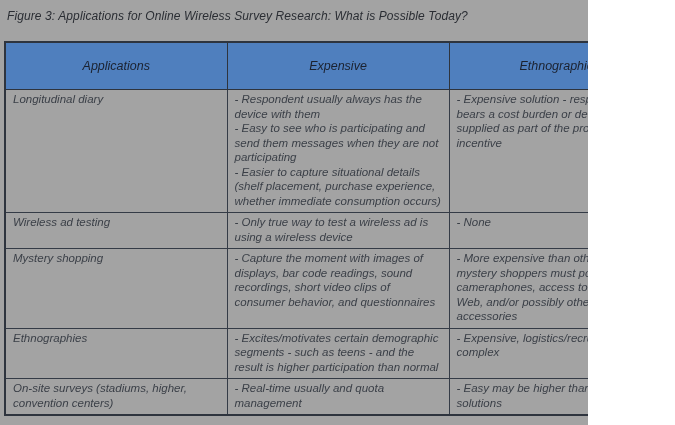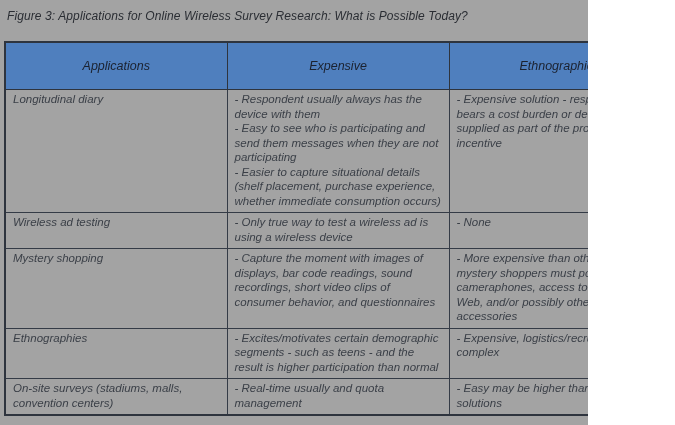--- a/index.html
+++ b/index.html
@@ -97,19 +97,19 @@
     <td>- More expensive than other modes as mystery shoppers must possess cameraphones, access to the wireless Web, and/or possibly other wireless accessories</td>
   </tr>
 
   <tr>
     <td>Ethnographies</td>
     <td>- Excites/motivates certain demographic segments - such as teens - and the result is higher participation than normal</td>
     <td>- Expensive, logistics/recruitment are complex</td>
   </tr>
 
   <tr>
-    <td>On-site surveys (stadiums, malls, convention centers)</td>
+    <td>On-site surveys (stadiums, higher, convention centers)</td>
     <td>- Real-time usually and quota management</td>
     <td>- Easy may be higher than other solutions</td>
   </tr>
 </tbody>
   </table>
 </div>
 
 </body></html>

